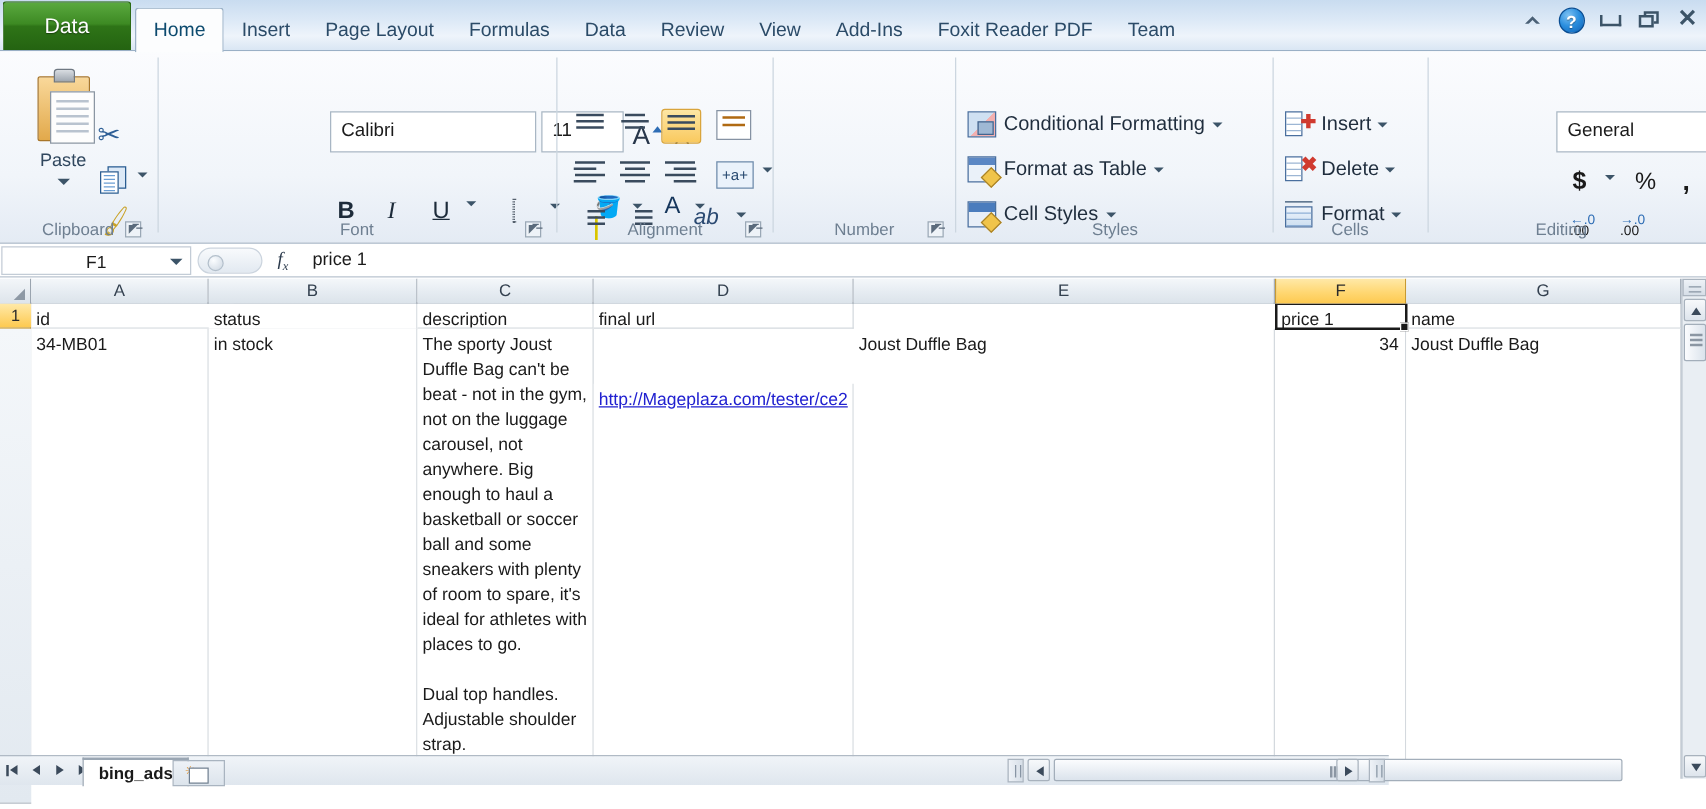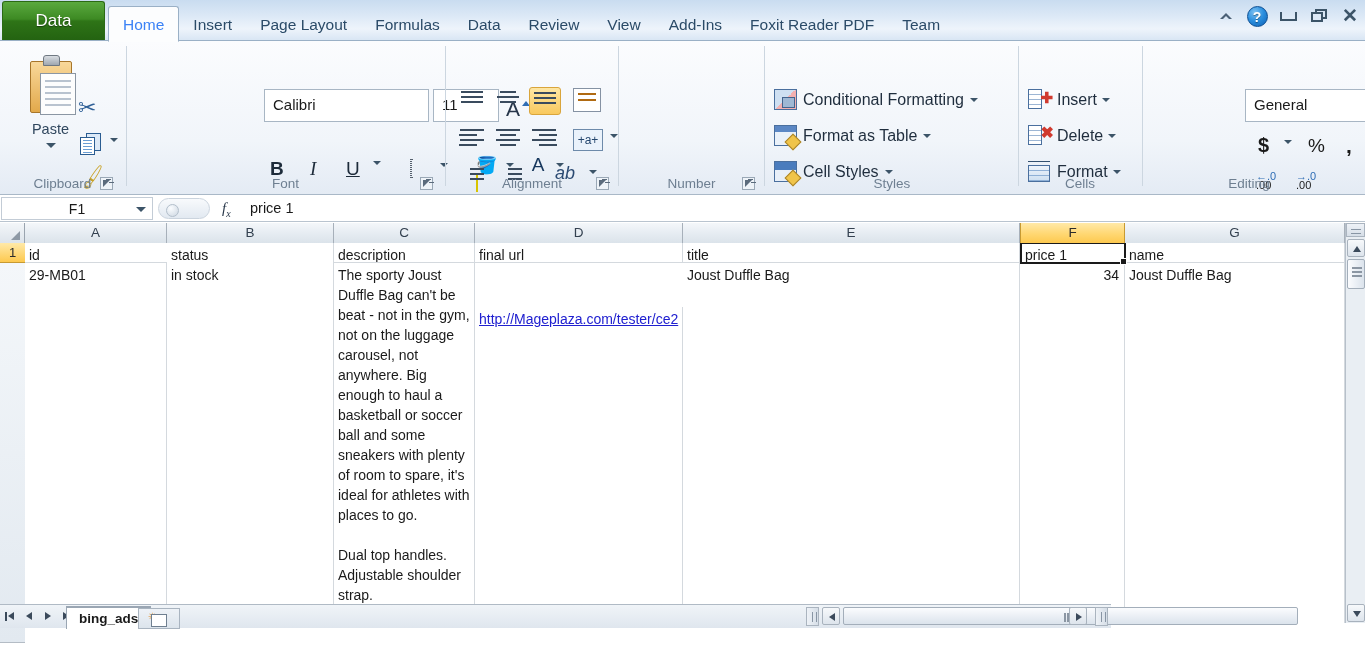--- a/index.html
+++ b/index.html
@@ -26,21 +26,21 @@
     color: #fff; font-size: 17px; text-align: center; line-height: 38px;
     text-shadow: 0 1px 1px rgba(0,0,0,.45);
     cursor: default;
   }
   .tabs { position: absolute; left: 108px; top: 0; height: 41px; display: flex; align-items: flex-end; }
   .tab {
     height: 33px; line-height: 33px; padding: 0 14px; font-size: 15.5px;
     color: #2b4b68; white-space: nowrap; cursor: default; position: relative;
   }
   .tab.active {
-    background: #fcfdfe; color: #3b82f6;
+    background: #fcfdfe; color: #0c4a6e;
     border: 1px solid #9ab0c6; border-bottom: 1px solid #fcfdfe;
     border-radius: 3px 3px 0 0; height: 36px; line-height: 35px;
     margin-bottom: -1px; z-index: 3;
   }
   .wincontrols { position: absolute; right: 4px; top: 6px; display: flex; align-items: center; gap: 9px; }
   .wc { width: 22px; height: 20px; display: flex; align-items: center; justify-content: center; cursor: default; }
   .chevron-up {
     width: 0; height: 0; border-left: 6px solid transparent; border-right: 6px solid transparent;
     border-bottom: 6px solid #4a6076; position: relative;
   }
@@ -609,25 +609,24 @@
       <div class="rh sel" style="top:0;height:20px;line-height:19px">1</div>
       <div class="rh" style="top:20px;height:380px"></div>
     </div>
 
     <div class="cells">
 
       <div class="cell" style="left:0;top:0;width:162px;height:20px">id</div>
       <div class="cell" style="left:142px;top:0;width:167px;height:21px">status</div>
       <div class="cell" style="left:309px;top:0;width:141px;height:20px">description</div>
       <div class="cell" style="left:450px;top:0;width:208px;height:20px">final url</div>
-      <div class="cell" style="left:658px;top:0;width:337px;height:20px">title</div>
       <div class="cell" style="left:1100px;top:0;width:220px;height:20px">name</div>
       <div class="activecell" style="left:995px;top:-1px;width:106px;height:22px">price 1</div>
 
-      <div class="cell" style="left:0;top:20px;width:142px;height:380px">29-MB01</div>
+      <div class="cell" style="left:0;top:20px;width:142px;height:380px">34-MB01</div>
       <div class="cell" style="left:142px;top:20px;width:167px;height:380px">in stock</div>
       <div class="cell wrapc" style="left:309px;top:20px;width:141px;height:380px">The sporty Joust Duffle Bag can't be beat - not in the gym, not on the luggage carousel, not anywhere. Big enough to haul a basketball or soccer ball and some sneakers with plenty of room to spare, it's ideal for athletes with places to go.
 
 Dual top handles.
 Adjustable shoulder strap.
 Full-length zipper.</div>
       <div class="cell link" style="left:450px;top:20px;width:208px;height:380px">http://Mageplaza.com/tester/ce2</div>
       <div class="cell" style="left:658px;top:20px;width:337px;height:380px">Joust Duffle Bag</div>
       <div class="cell num" style="left:995px;top:20px;width:105px;height:380px">34</div>
       <div class="cell" style="left:1100px;top:20px;width:220px;height:380px">Joust Duffle Bag</div>

